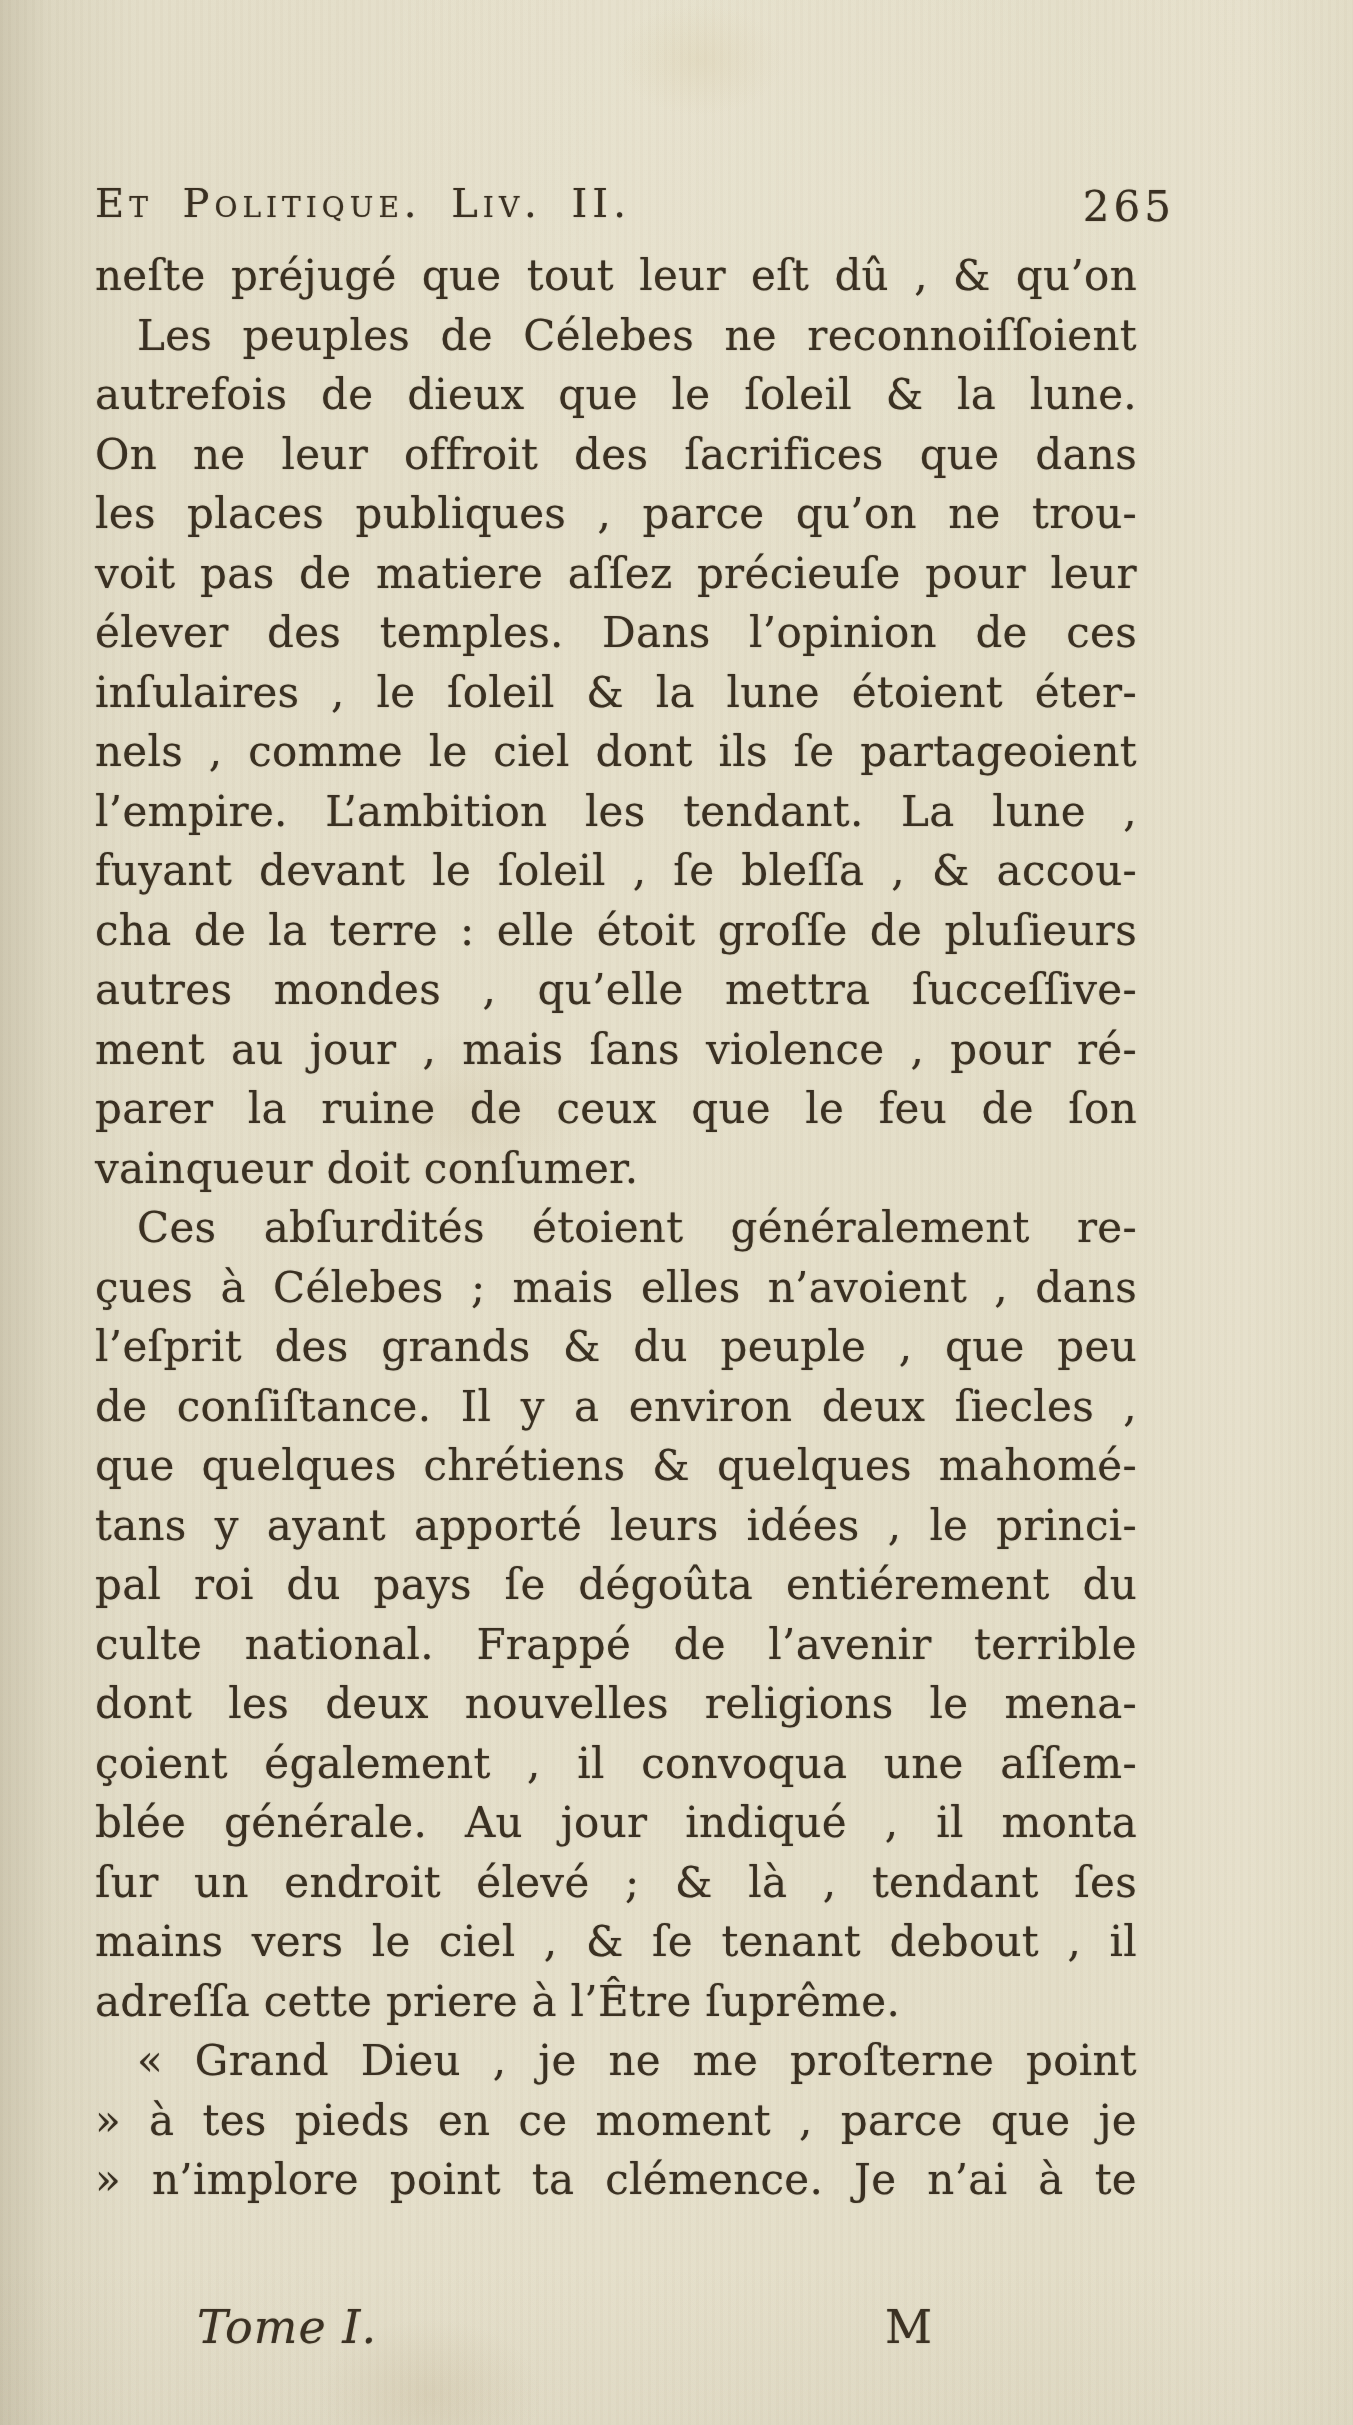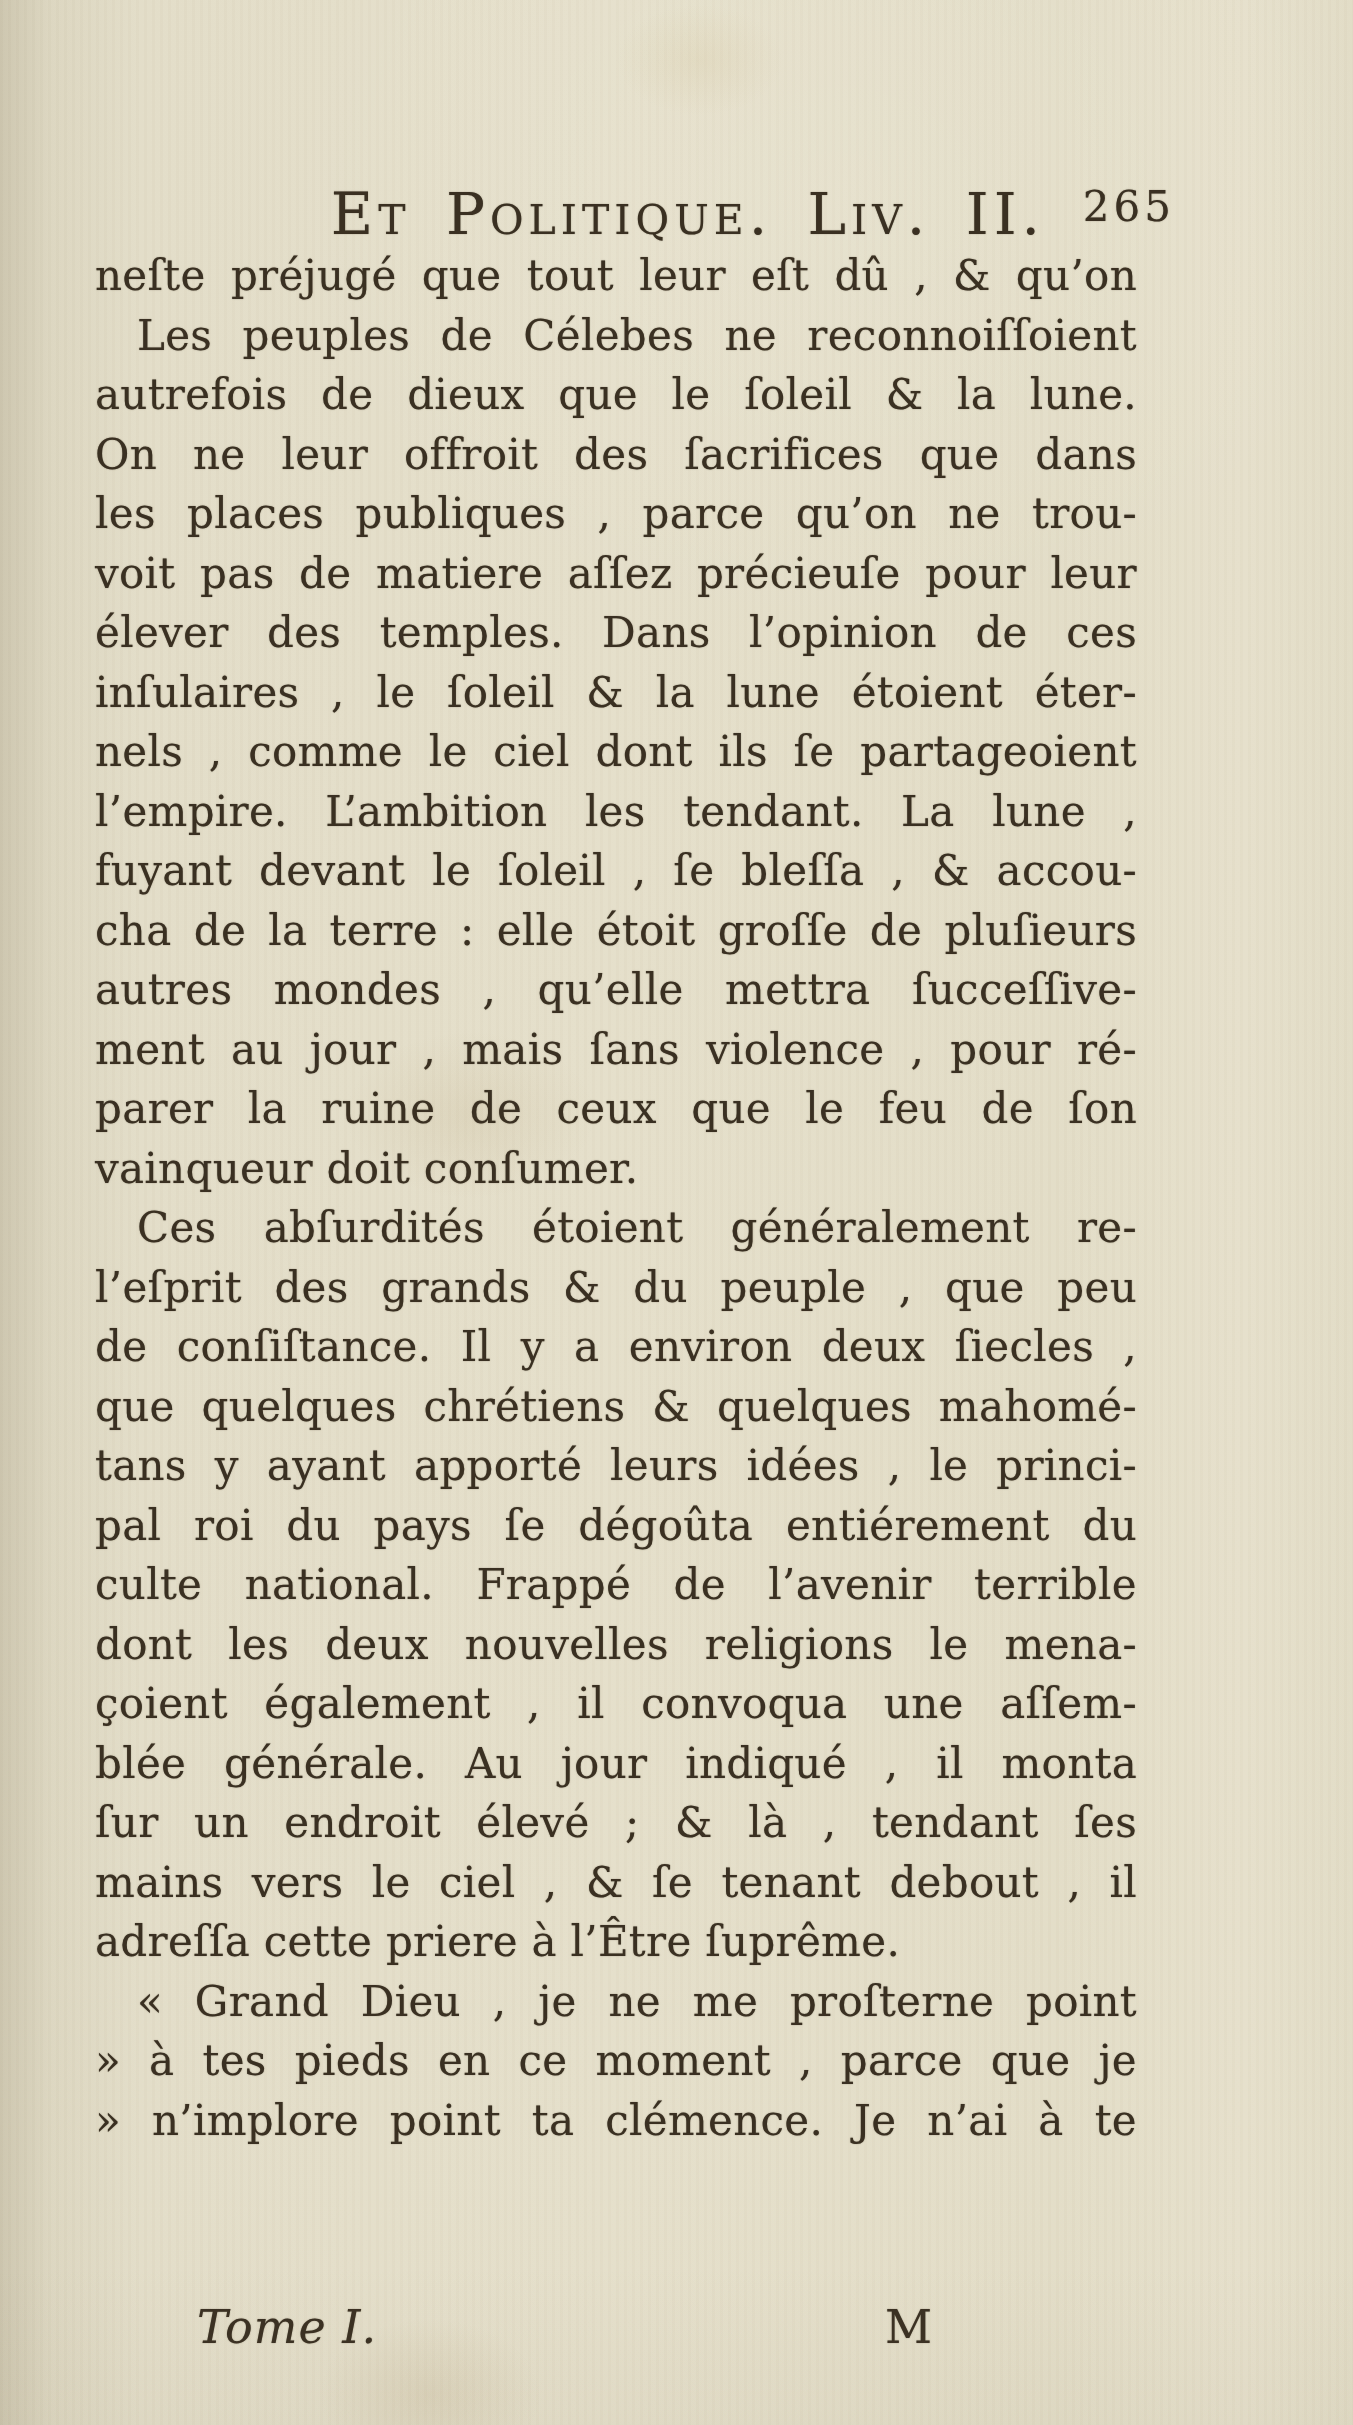--- a/index.html
+++ b/index.html
@@ -26,23 +26,23 @@
     pointer-events: none;
   }
   .ink { text-shadow: 0 0 1.2px rgba(55,45,28,0.55); }
 
   .header {
     position: absolute;
     left: 95px; top: 180px; width: 1080px; height: 70px;
   }
   .header-title {
     display: block;
-    text-align: right;
+    text-align: left;
     font-variant: small-caps;
-    font-size: 58px;
+    font-size: 40px;
     letter-spacing: 5px;
     word-spacing: 12px;
     padding-right: 130px; 
     white-space: nowrap;
   }
   .page-number {
     position: absolute;
     right: 0; top: 2px;
     font-size: 42px;
     letter-spacing: 4px;
@@ -101,20 +101,21 @@
     <div class="line">inſulaires , le ſoleil &amp; la lune étoient éter-</div>
     <div class="line">nels , comme le ciel dont ils ſe partageoient</div>
     <div class="line">l’empire. L’ambition les tendant. La lune ,</div>
     <div class="line">fuyant devant le ſoleil , ſe bleſſa , &amp; accou-</div>
     <div class="line">cha de la terre : elle étoit groſſe de pluſieurs</div>
     <div class="line">autres mondes , qu’elle mettra ſucceſſive-</div>
     <div class="line">ment au jour , mais ſans violence , pour ré-</div>
     <div class="line">parer la ruine de ceux que le feu de ſon</div>
     <div class="line short">vainqueur doit conſumer.</div>
     <div class="line indent">Ces abſurdités étoient généralement re-</div>
+    <div class="line">çues à Célebes ; mais elles n’avoient , dans</div>
     <div class="line">l’eſprit des grands &amp; du peuple , que peu</div>
     <div class="line">de conſiſtance. Il y a environ deux ſiecles ,</div>
     <div class="line">que quelques chrétiens &amp; quelques mahomé-</div>
     <div class="line">tans y ayant apporté leurs idées , le princi-</div>
     <div class="line">pal roi du pays ſe dégoûta entiérement du</div>
     <div class="line">culte national. Frappé de l’avenir terrible</div>
     <div class="line">dont les deux nouvelles religions le mena-</div>
     <div class="line">çoient également , il convoqua une aſſem-</div>
     <div class="line">blée générale. Au jour indiqué , il monta</div>
     <div class="line">ſur un endroit élevé ; &amp; là , tendant ſes</div>

